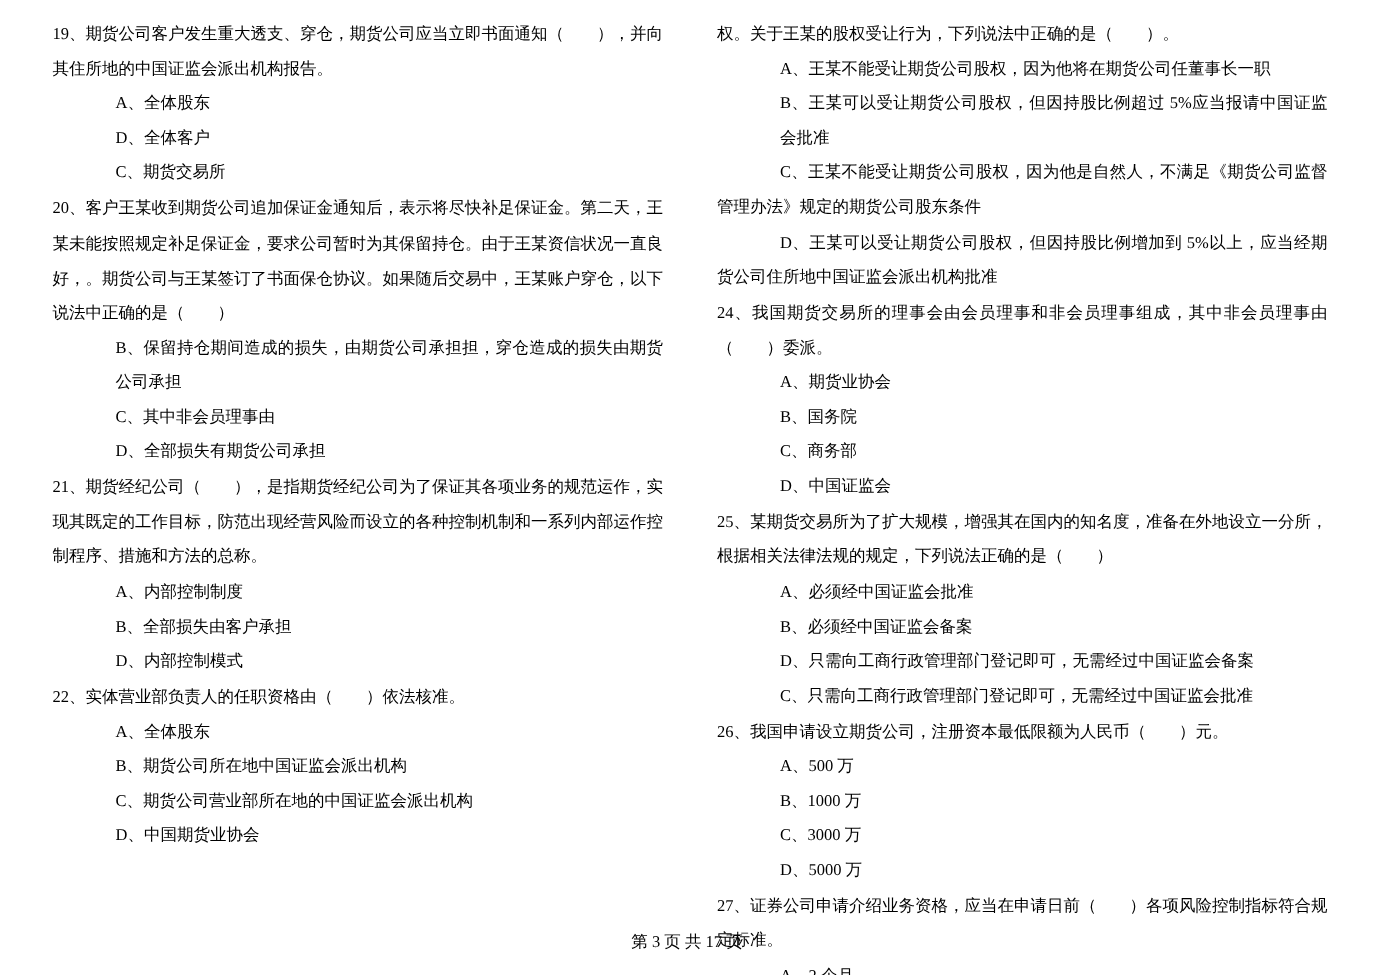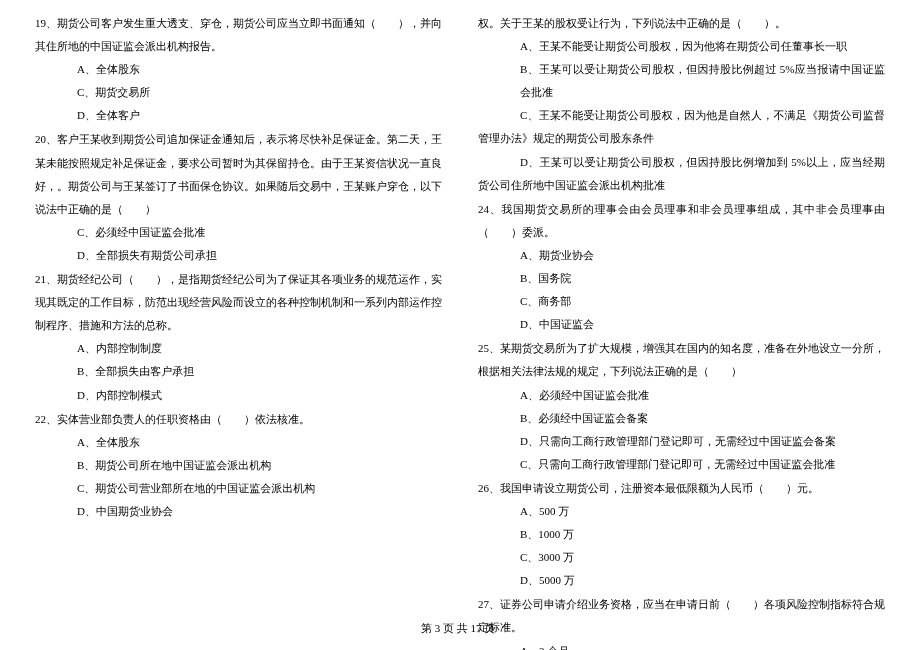--- a/index.html
+++ b/index.html
@@ -51,29 +51,30 @@
   </style>
 </head>
 <body>
 
 <div class="page-container">
   <div class="column">
     <div class="question">
       <span class="question-text">19、期货公司客户发生重大透支、穿仓，期货公司应当立即书面通知（　　），并向其住所地的中国证监会派出机构报告。</span>
       <div class="options">
         <span class="option">A、全体股东</span>
+        <span class="option">D、全体客户</span>
         <span class="option">C、期货交易所</span>
-        <span class="option">D、全体客户</span>
       </div>
     </div>
 
     <div class="question">
       <span class="question-text">20、客户王某收到期货公司追加保证金通知后，表示将尽快补足保证金。第二天，王某未能按照规定补足保证金，要求公司暂时为其保留持仓。由于王某资信状况一直良好，。期货公司与王某签订了书面保仓协议。如果随后交易中，王某账户穿仓，以下说法中正确的是（　　）</span>
       <div class="options">
-        <span class="option">C、必须经中国证监会批准</span>
+        <span class="option">B、保留持仓期间造成的损失，由期货公司承担担，穿仓造成的损失由期货公司承担</span>
+        <span class="option">C、其中非会员理事由</span>
         <span class="option">D、全部损失有期货公司承担</span>
       </div>
     </div>
 
     <div class="question">
       <span class="question-text">21、期货经纪公司（　　），是指期货经纪公司为了保证其各项业务的规范运作，实现其既定的工作目标，防范出现经营风险而设立的各种控制机制和一系列内部运作控制程序、措施和方法的总称。</span>
       <div class="options">
         <span class="option">A、内部控制制度</span>
         <span class="option">B、全部损失由客户承担</span>
         <span class="option">D、内部控制模式</span>

